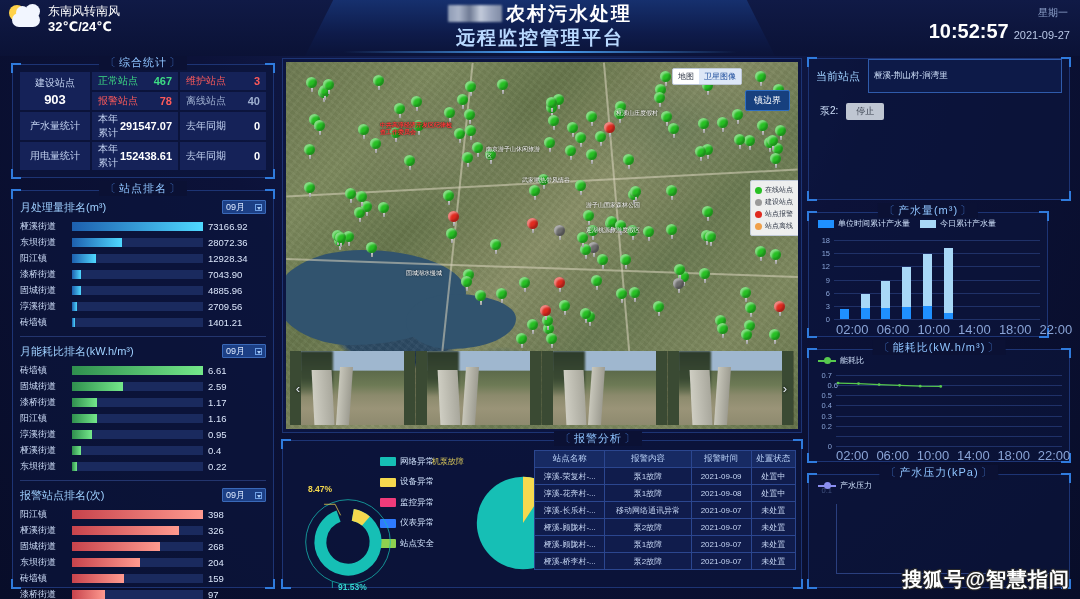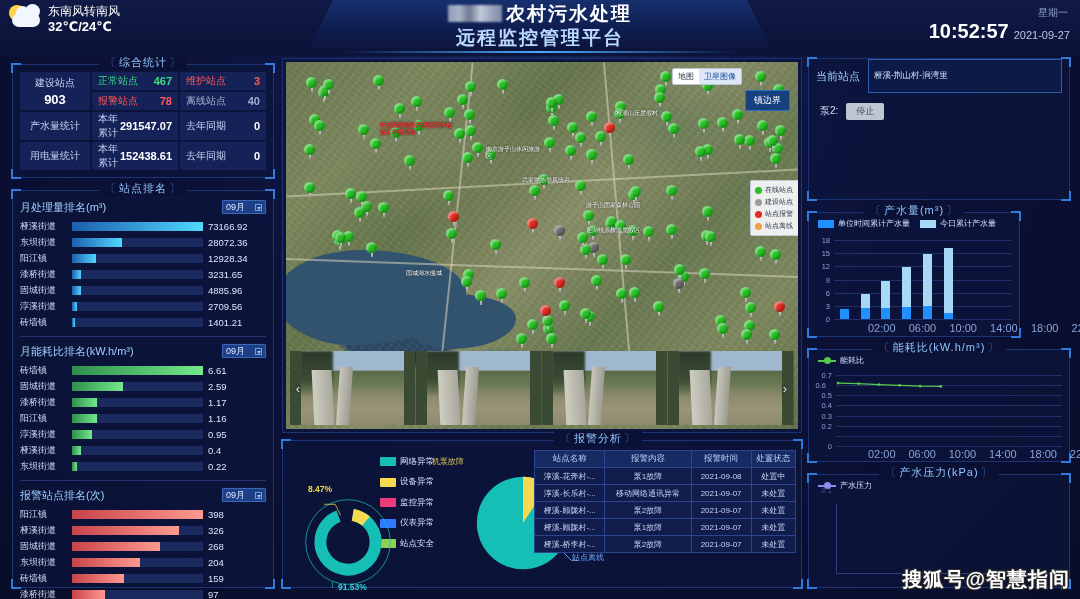--- a/index.html
+++ b/index.html
@@ -242,32 +242,32 @@
   .cs-inp { flex:1; height:34px; background:#0d1a48; border:1px solid #2f5bab;
     font-size:8.5px; color:#cfe0fa; display:flex; align-items:center; padding:0 5px; }
   .cs-pumps { position:absolute; left:8px; top:38px; right:8px; height:30px; display:flex; }
   .pump { flex:1; display:flex; align-items:center; gap:8px; padding-left:4px; }
   .pump + .pump { border-left:1px solid #23356e; padding-left:14px; }
   .pump .pl { font-size:10px; color:#cfe0fa; }
   .pill { font-size:9px; padding:2px 10px; border-radius:2px; color:#ffffff; }
   .pill.run { background:#4bd26a; color:#10391c; }
   .pill.stop { background:#bfc6d2; color:#39414f; }
 
-  #waterchart { left: 808px; top: 212px; width: 212px; height: 125px; }
+  #waterchart { left: 808px; top: 212px; width: 240px; height: 125px; }
   #energychart { left: 808px; top: 349px; width: 262px; height: 113px; }
   #presschart { left: 808px; top: 474px; width: 262px; height: 114px; }
   .chart-legend { position:absolute; left:10px; top:6px; display:flex; gap:10px; align-items:center; }
   .cl-item { display:flex; align-items:center; gap:4px; }
   .cl-sw { width:16px; height:8px; }
   .cl-line { width:18px; height:2px; position:relative; }
   .cl-line .dot { position:absolute; left:6px; top:-2.5px; width:7px; height:7px; border-radius:50%; }
   .cl-tx { font-size:8px; color:#cfe0fa; white-space:nowrap; }
   .plot { position:absolute; }
   .axis-y-lab { position:absolute; font-size:7.5px; color:#8aa4d6; text-align:right; }
-  .axis-x-lab { position:absolute; font-size:11px; color:#8aa4d6;margin-left:32px; }
+  .axis-x-lab { position:absolute; font-size:13px; color:#8aa4d6; }
   .gridline { position:absolute; height:1px; background:#1f3168; }
   .vbar { position:absolute; bottom:0; }
   .vbar .top { position:absolute; left:0; width:100%; background:#a8d8f7; }
   .vbar .bot { position:absolute; left:0; bottom:0; width:100%; background:#1f90ff; }
 
   .watermark {
     position:absolute; right:10px; bottom:6px; font-size:20px; font-weight:bold;
     color:#ffffff; text-shadow: 1px 1px 0 #2a2a2a, -1px -1px 0 #2a2a2a, 1px -1px 0 #2a2a2a, -1px 1px 0 #2a2a2a;
     letter-spacing:1px; z-index:40;
   }
@@ -397,21 +397,21 @@
               <span class="bar-track">
                 <span class="bar-fill blue" style="width: 18%;"></span>
               </span>
               <span class="bar-val">12928.34</span>
             </div>
             <div class="bar-row">
               <span class="bar-name">漆桥街道</span>
               <span class="bar-track">
                 <span class="bar-fill blue" style="width: 7%;"></span>
               </span>
-              <span class="bar-val">3231.65</span>
+              <span class="bar-val">7043.90</span>
             </div>
             <div class="bar-row">
               <span class="bar-name">固城街道</span>
               <span class="bar-track">
                 <span class="bar-fill blue" style="width: 7%;"></span>
               </span>
               <span class="bar-val">4885.96</span>
             </div>
             <div class="bar-row">
               <span class="bar-name">淳溪街道</span>
@@ -1228,20 +1228,26 @@
         <table class="tb">
           <thead>
               <tr id="alarmHead">
                 <th style="width: 27%;">站点名称</th>
                 <th style="width: 33%;">报警内容</th>
                 <th style="width: 23%;">报警时间</th>
                 <th style="width: 17%;">处置状态</th>
               </tr>
             </thead>
           <tbody id="alarmBody">
+              <tr>
+                <td>淳溪-荣复村-...</td>
+                <td>泵1故障</td>
+                <td>2021-09-09</td>
+                <td class="st-doing">处置中</td>
+              </tr>
               <tr>
                 <td>淳溪-花奔村-...</td>
                 <td>泵1故障</td>
                 <td>2021-09-08</td>
                 <td class="st-doing">处置中</td>
               </tr>
               <tr>
                 <td>淳溪-长乐村-...</td>
                 <td>移动网络通讯异常</td>
                 <td>2021-09-07</td>
@@ -1399,21 +1405,21 @@
         <div class="axis-x-lab" style="left: 149.1px; top: 99px;">14:00</div>
         <div class="axis-x-lab" style="left: 189.4px; top: 99px;">18:00</div>
         <div class="axis-x-lab" style="left: 229.8px; top: 99px;">22:00</div>
       </div>
   <div class="axis-y-lab" style="left: 2px; width: 22px; top: 93px;">0</div>
       <div class="axis-y-lab" style="left: 2px; width: 22px; top: 93px; margin-top: 44px;">0.1</div>
       <div class="axis-y-lab" style="left: 2px; width: 22px; top: 72.7px;">0.2</div>
       <div class="axis-y-lab" style="left: 2px; width: 22px; top: 62.6px;">0.3</div>
       <div class="axis-y-lab" style="left: 2px; width: 22px; top: 52.4px;">0.4</div>
       <div class="axis-y-lab" style="left: 2px; width: 22px; top: 42.3px;">0.5</div>
-      <div class="axis-y-lab" style="left: 2px; width: 16px; top: 32.1px;">0.6</div>
+      <div class="axis-y-lab" style="left: 2px; width: 28px; top: 32.1px;">0.6</div>
       <div class="axis-y-lab" style="left: 2px; width: 22px; top: 22px;">0.7</div>
     </div>
 
   <div class="panel" id="presschart">
     <div class="pbox"></div>
     <div class="corner c-tl"></div>
       <div class="corner c-tr"></div>
     <div class="corner c-bl"></div>
       <div class="corner c-br"></div>
     <div class="ptitle">产水压力(kPa)</div>

